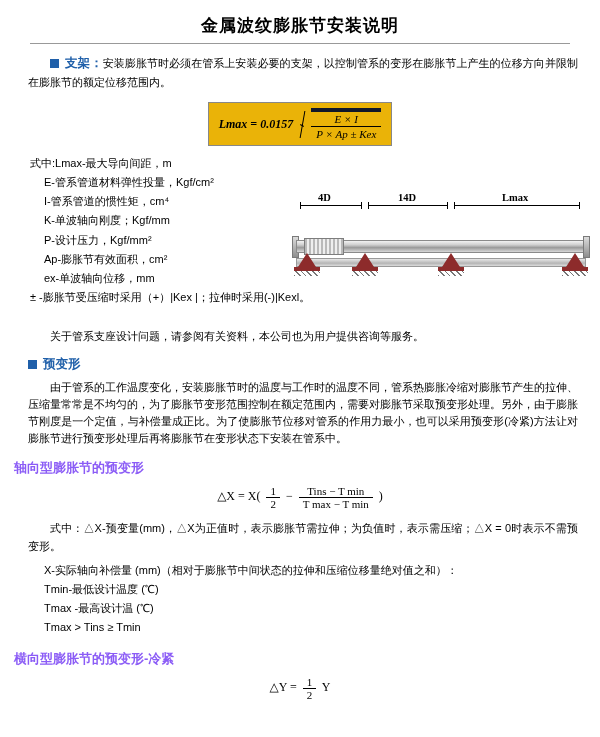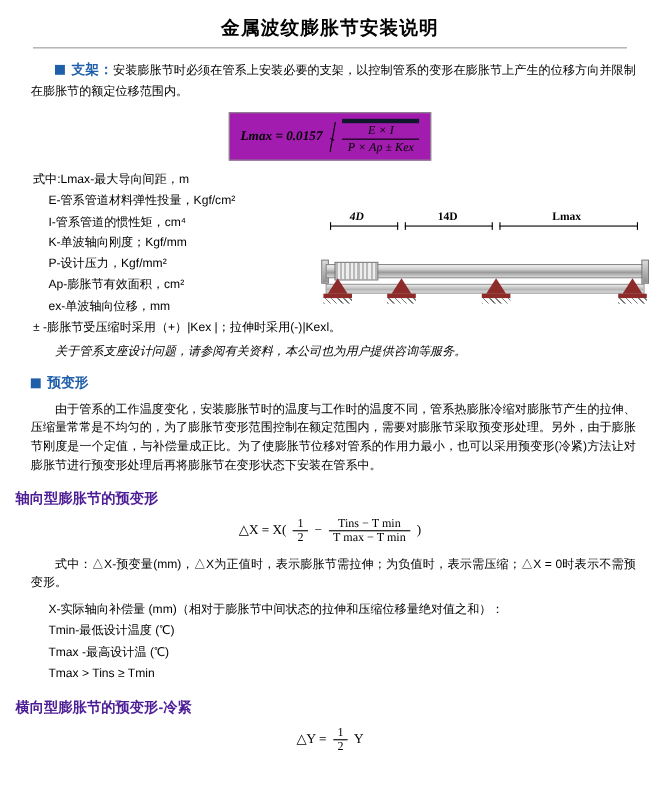--- a/index.html
+++ b/index.html
@@ -63,35 +63,35 @@
     vertical-align: -1px;
   }
   .sq-head .tail {
     color: #000;
     font-weight: normal;
     font-size: 11px;
   }
   .sub-head {
     font-size: 13px;
     font-weight: bold;
-    color: #4c1d95;
+    color: #8b5cf6;
     margin: 12px 0 8px 0;
     padding-left: 14px;
   }
   .formula-wrap {
     text-align: center;
     margin: 10px 0 8px 0;
   }
   .formula {
     display: inline-block;
     font-family: "Liberation Serif", serif;
     font-size: 12px;
     border: 1px solid #888;
     padding: 5px 10px 5px 10px;
-    background: #a21caf;
+    background: #eab308;
     white-space: nowrap;
   }
   .formula .lhs {
     font-weight: bold;
     font-style: italic;
     font-size: 12px;
     vertical-align: middle;
   }
   .radical {
     display: inline-block;
@@ -313,21 +313,21 @@
             <span class="num">E × I</span>
             <span class="den">P × Ap ± Kex</span>
           </span>
         </span>
       </span>
     </span>
   </div>
 
   <div class="fig">
     <div class="labels">
-      <span style="left:28px;font-style:italic;">4D</span>
+      <span style="left:28px;">4D</span>
       <span style="left:108px;">14D</span>
       <span style="left:212px;">Lmax</span>
     </div>
     <div class="dimline" style="left:10px; width:62px;"></div>
     <div class="dimline" style="left:78px; width:80px;"></div>
     <div class="dimline" style="left:164px; width:126px;"></div>
 
     <div class="pipe-area">
       <div class="cap" style="left:2px;"></div>
       <div class="pipe"></div>
@@ -361,21 +361,21 @@
     <div class="li">式中:Lmax-最大导向间距，m</div>
     <div class="li" style="padding-left:14px;">E-管系管道材料弹性投量，Kgf/cm²</div>
     <div class="li" style="padding-left:14px;">I-管系管道的惯性矩，cm⁴</div>
     <div class="li" style="padding-left:14px;">K-单波轴向刚度；Kgf/mm</div>
     <div class="li" style="padding-left:14px;">P-设计压力，Kgf/mm²</div>
     <div class="li" style="padding-left:14px;">Ap-膨胀节有效面积，cm²</div>
     <div class="li" style="padding-left:14px;">ex-单波轴向位移，mm</div>
     <div class="li" style="width:520px;">± -膨胀节受压缩时采用（+）|Kex |；拉伸时采用(-)|Kexl。</div>
   </div>
 
-  <div class="body-block" style="margin-top:4px;font-style:italic;">
+  <div class="body-block" style="margin-top:20px;">
     <p class="indent">关于管系支座设计问题，请参阅有关资料，本公司也为用户提供咨询等服务。</p>
   </div>
 
   <div class="body-block">
     <div class="sq-head">
       <span class="sq"></span><span>预变形</span>
     </div>
     <p class="indent">由于管系的工作温度变化，安装膨胀节时的温度与工作时的温度不同，管系热膨胀冷缩对膨胀节产生的拉伸、压缩量常常是不均匀的，为了膨胀节变形范围控制在额定范围内，需要对膨胀节采取预变形处理。另外，由于膨胀节刚度是一个定值，与补偿量成正比。为了使膨胀节位移对管系的作用力最小，也可以采用预变形(冷紧)方法让对膨胀节进行预变形处理后再将膨胀节在变形状态下安装在管系中。</p>
   </div>
 

